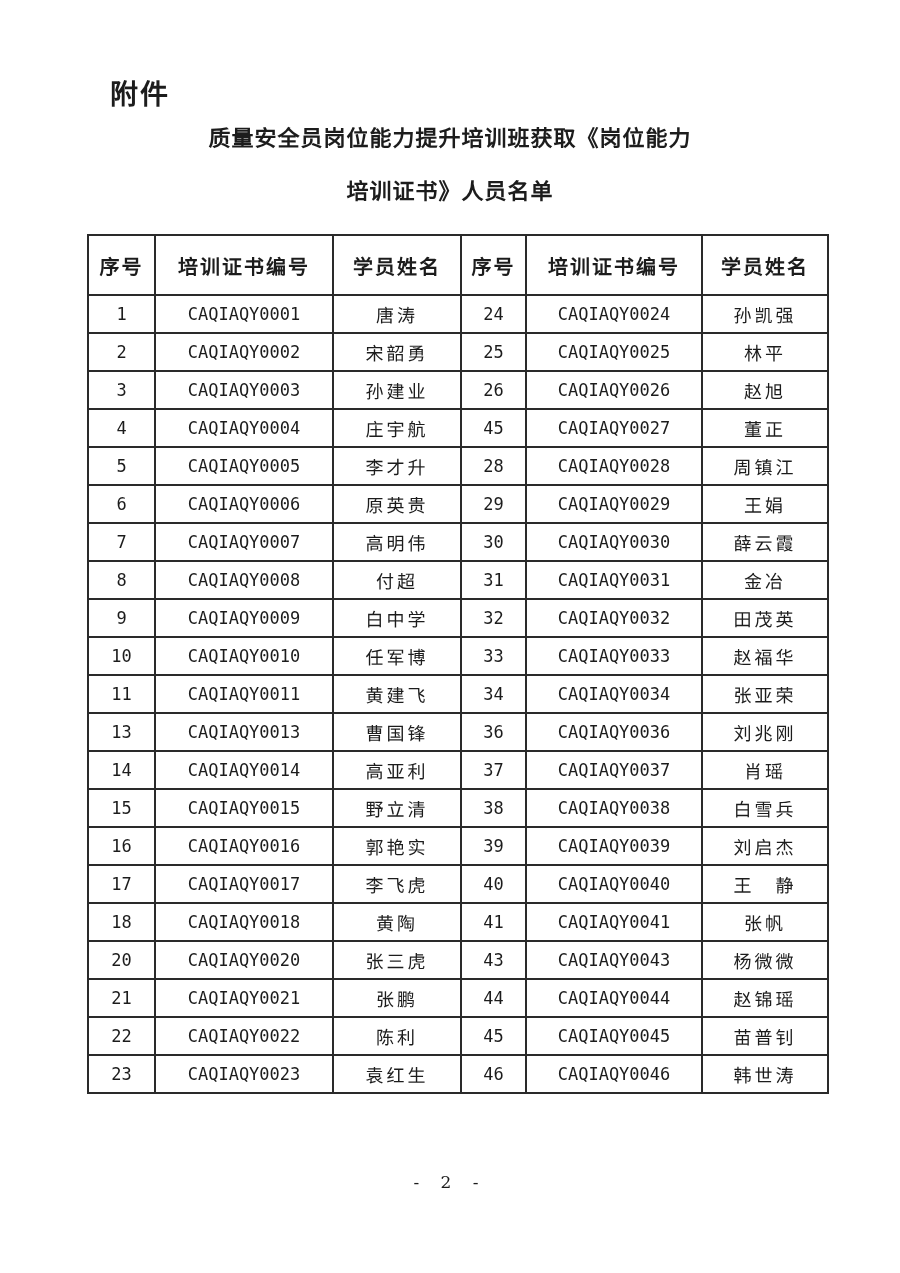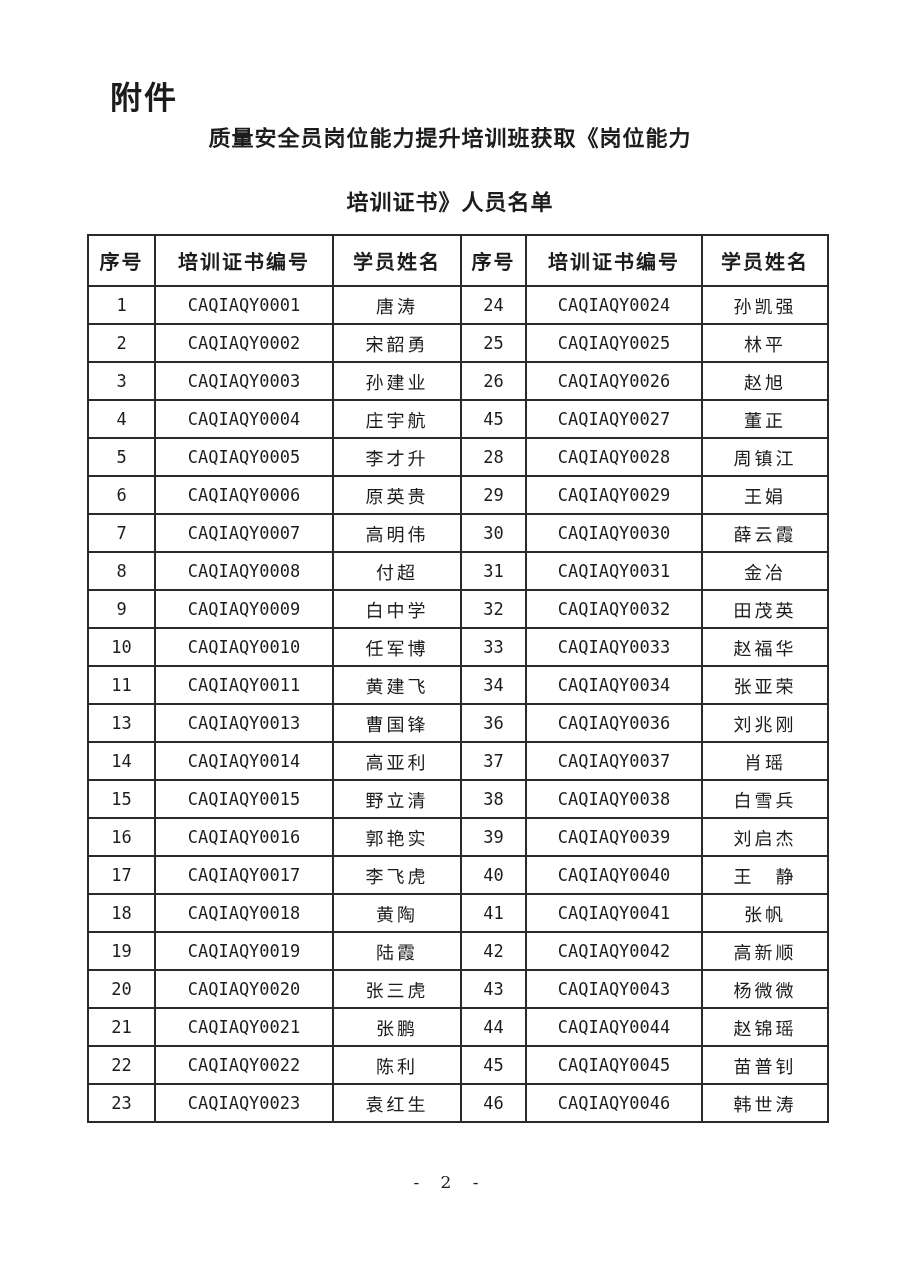--- a/index.html
+++ b/index.html
@@ -15,55 +15,55 @@
     height: 1273px;
     background: #ffffff;
     overflow: hidden;
   }
   .attachment-label {
     position: absolute;
     top: 72px;
     left: 110px;
     font-family: "Liberation Sans", sans-serif;
     font-weight: 700;
-    font-size: 32px;
+    font-size: 28px;
     letter-spacing: 2px;
   }
   .doc-title {
     position: absolute;
     top: 124px;
     left: 0;
     width: 100%;
     text-align: center;
     font-family: "Liberation Sans", sans-serif;
     font-weight: 700;
     font-size: 22px;
     letter-spacing: 1px;
   }
   .doc-title .line { line-height: 30px; }
-  .doc-title .line + .line { margin-top: 34px; }
+  .doc-title .line + .line { margin-top: 23px; }
 
   table.roster {
     position: absolute;
     top: 234px;
     left: 87px;
     width: 740px;
     border-collapse: collapse;
     table-layout: fixed;
     background: #ffffff;
   }
   table.roster th, table.roster td {
     border: 2px solid #2a2a2a;
     text-align: center;
     vertical-align: middle;
     overflow: hidden;
     white-space: nowrap;
   }
   table.roster th {
-    height: 51px;
+    height: 60px;
     font-family: "Liberation Sans", sans-serif;
     font-weight: 700;
     font-size: 20px;
     letter-spacing: 2px;
   }
   table.roster td { height: 38px; }
   td.num, td.cert {
     font-family: "DejaVu Sans Mono", monospace;
     font-size: 17px;
   }
@@ -246,28 +246,20 @@
   </tr>
         <tr>
     <td class="num">18</td>
     <td class="cert">CAQIAQY0018</td>
     <td class="name">黄陶</td>
     <td class="num">41</td>
     <td class="cert">CAQIAQY0041</td>
     <td class="name">张帆</td>
   </tr>
         <tr>
-    <td class="num">19</td>
-    <td class="cert">CAQIAQY0019</td>
-    <td class="name">陆霞</td>
-    <td class="num">42</td>
-    <td class="cert">CAQIAQY0042</td>
-    <td class="name">高新顺</td>
-  </tr>
-        <tr>
     <td class="num">20</td>
     <td class="cert">CAQIAQY0020</td>
     <td class="name">张三虎</td>
     <td class="num">43</td>
     <td class="cert">CAQIAQY0043</td>
     <td class="name">杨微微</td>
   </tr>
         <tr>
     <td class="num">21</td>
     <td class="cert">CAQIAQY0021</td>

